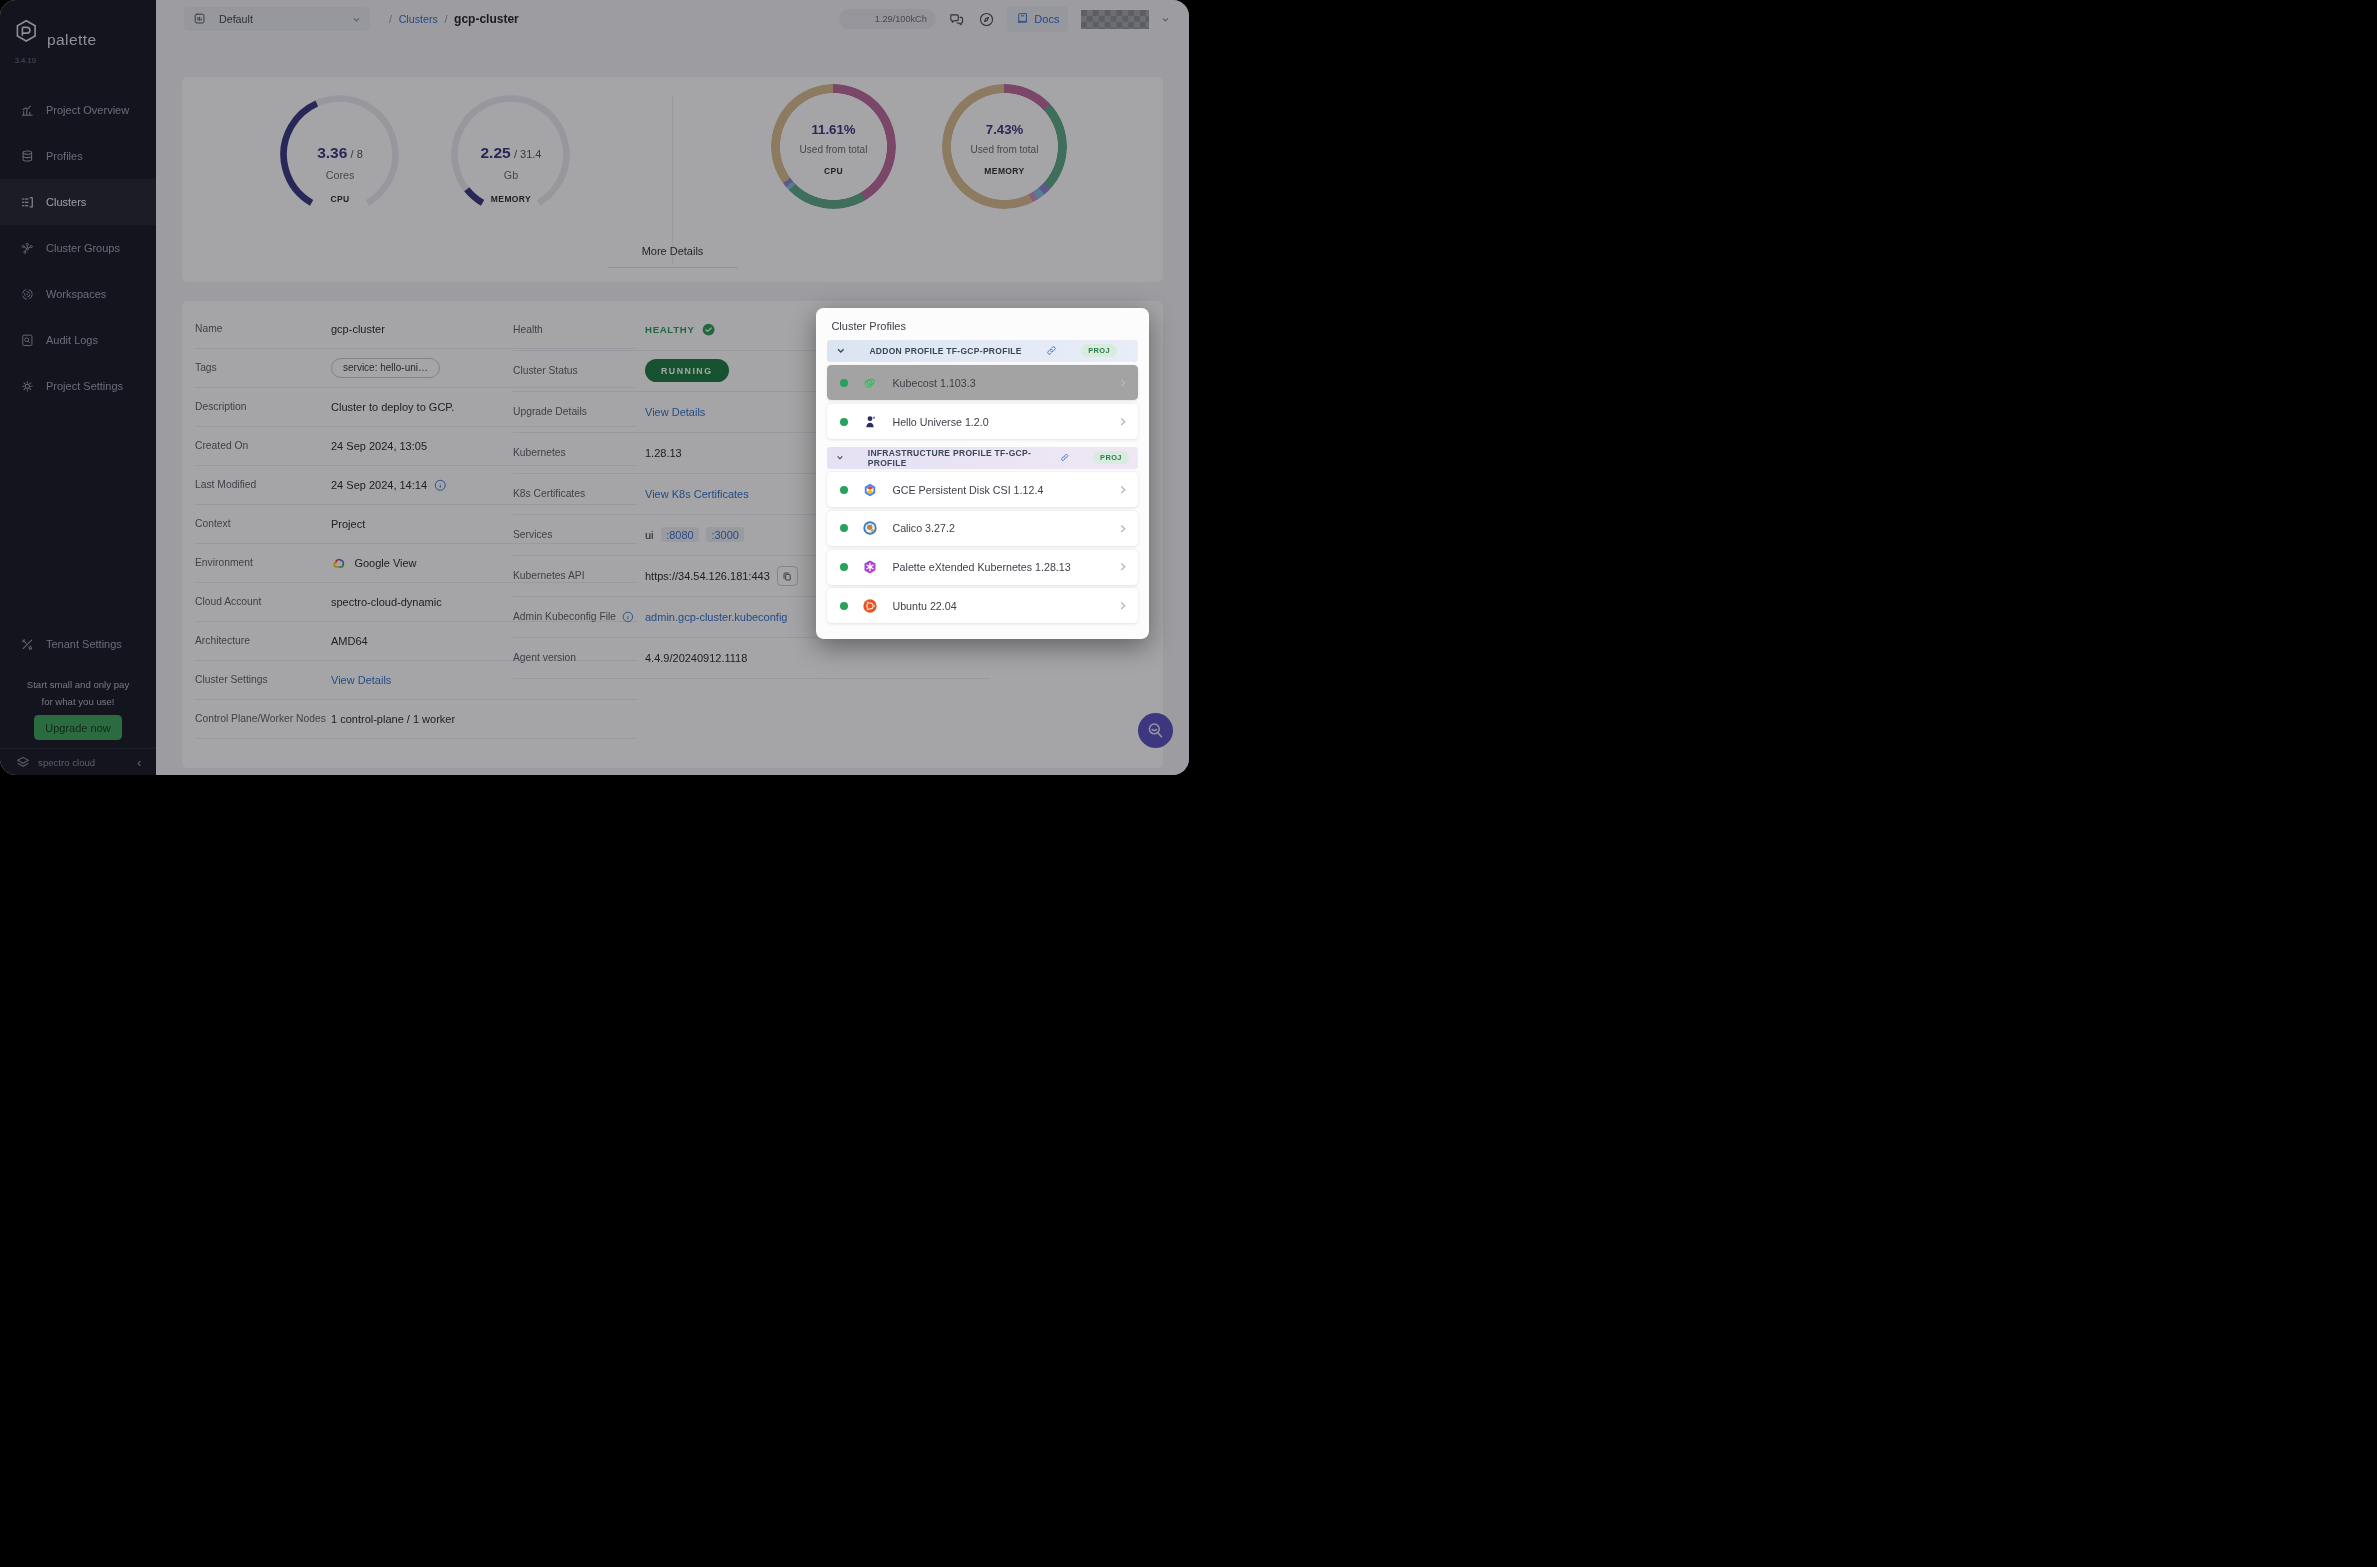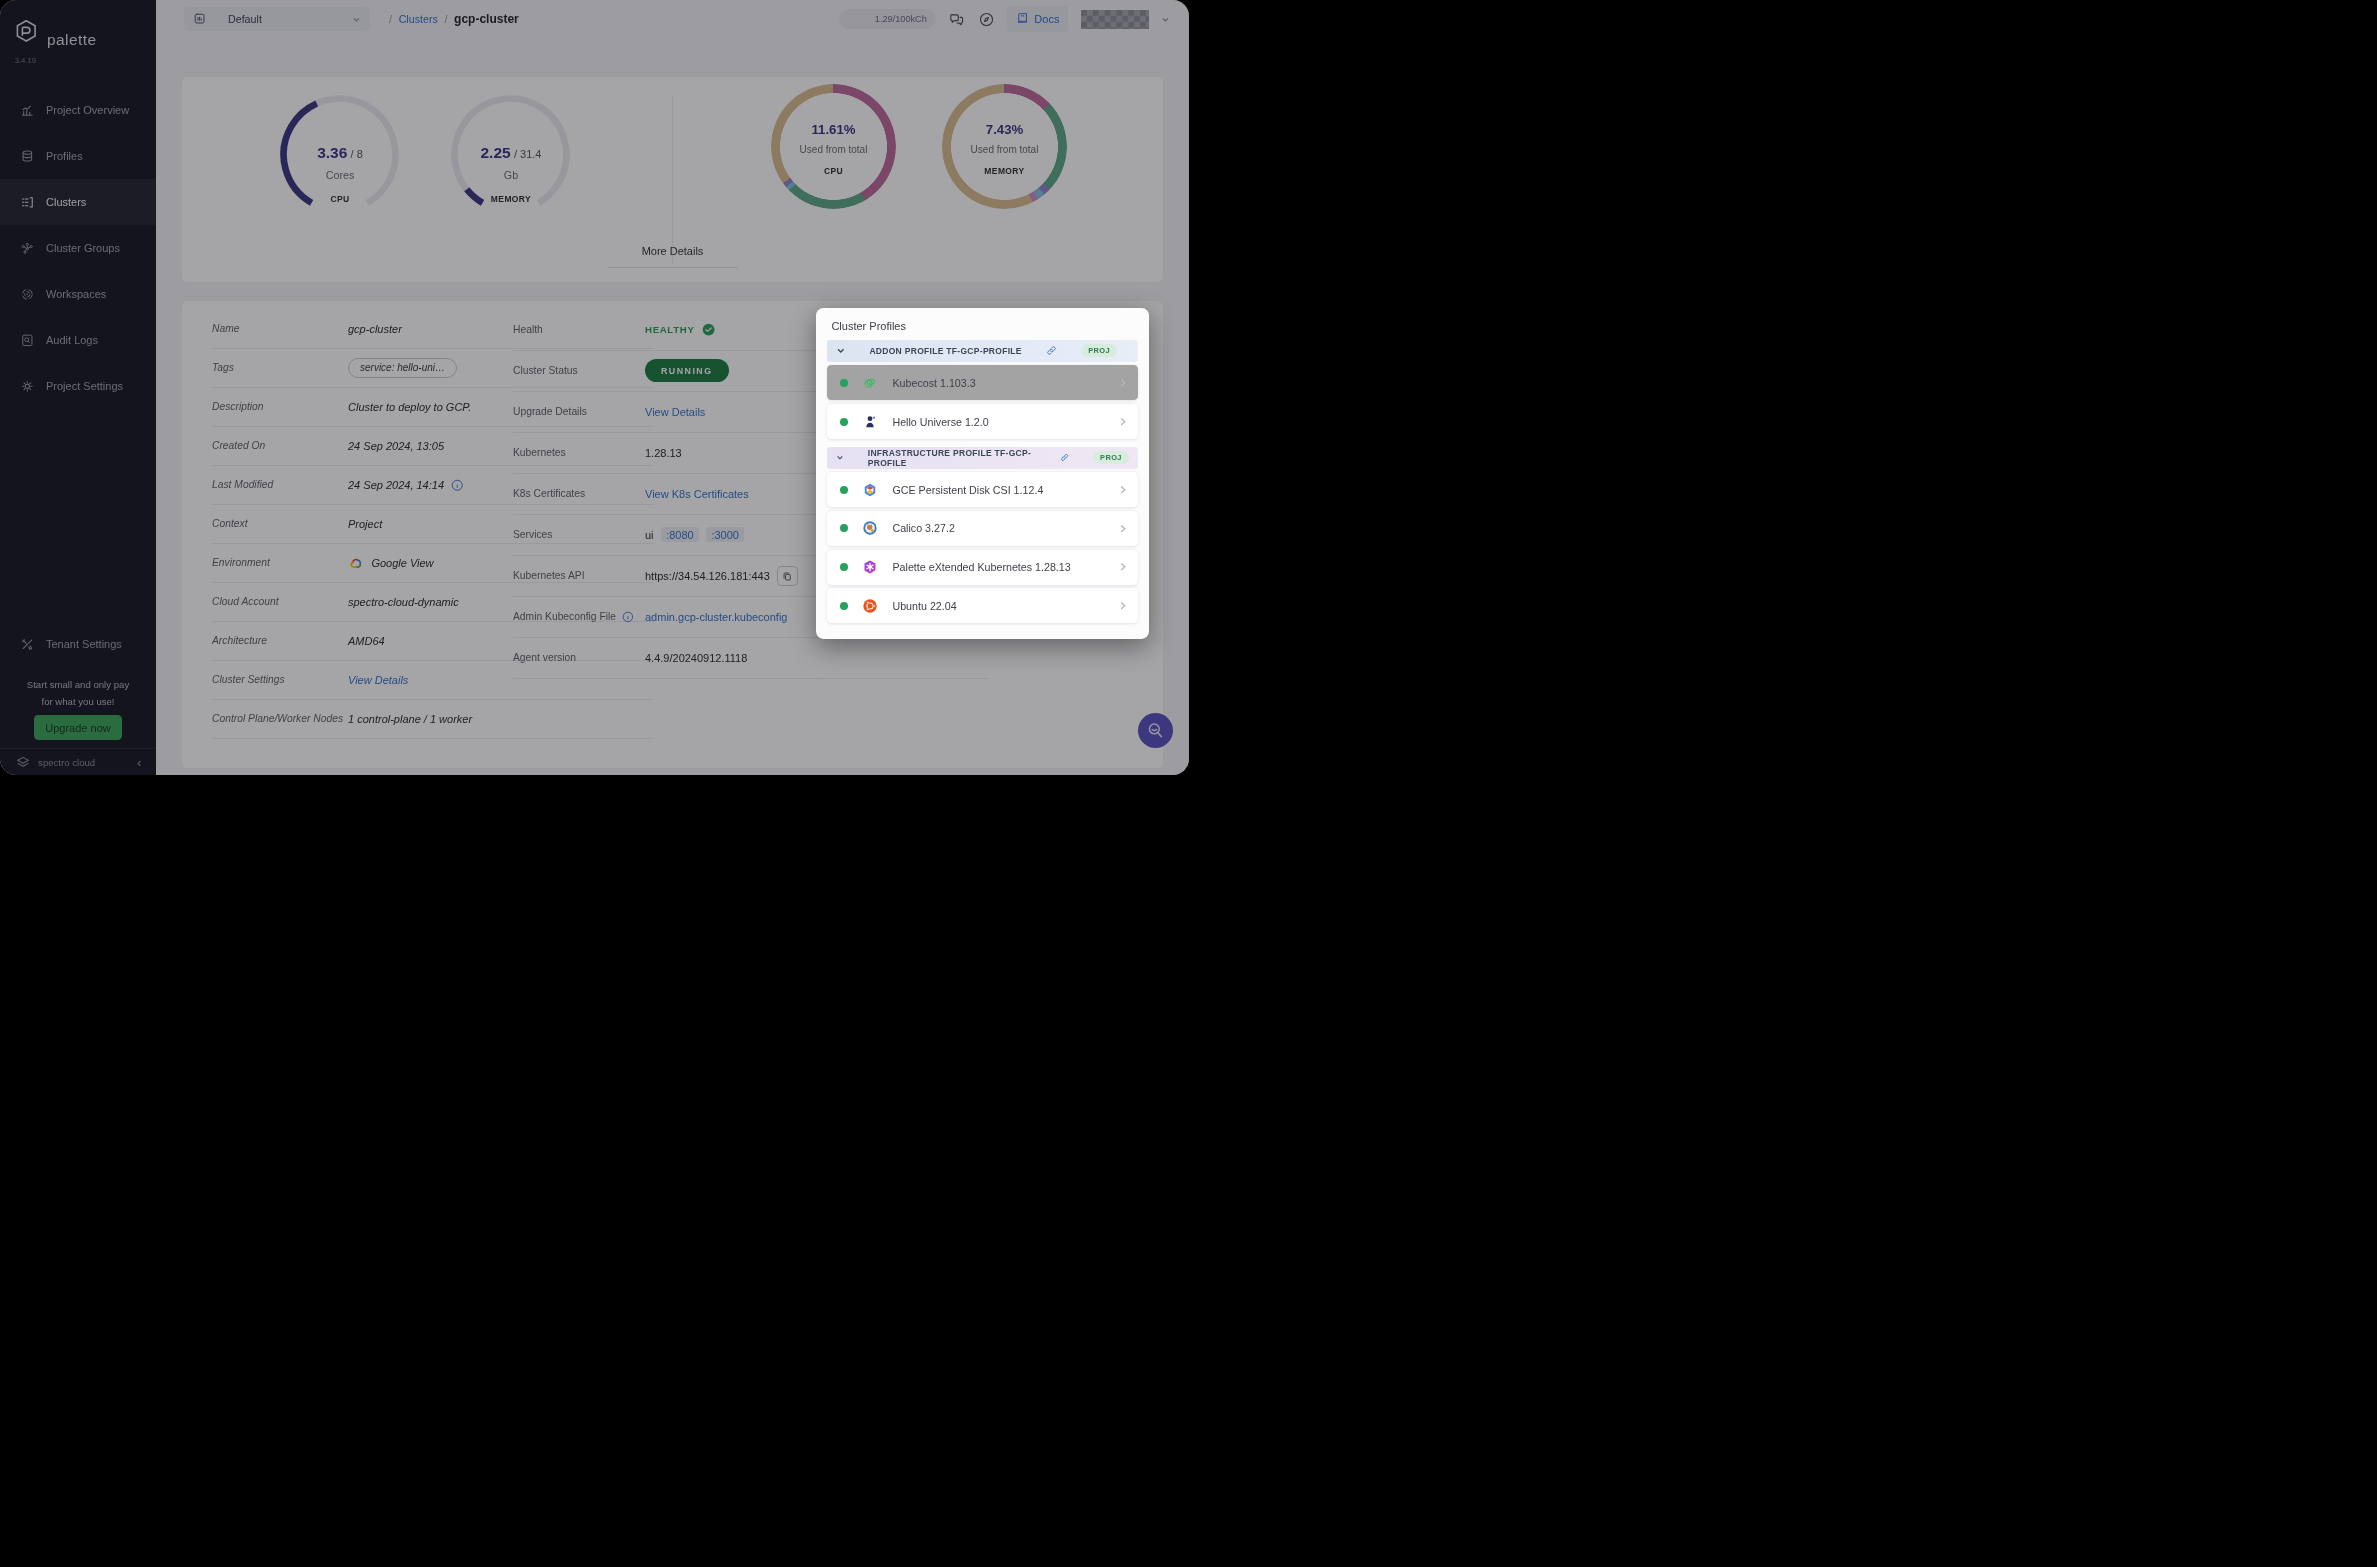--- a/index.html
+++ b/index.html
@@ -19,21 +19,21 @@
   .tenant { position:absolute; top:621px; width:100%; }
   .promo { position:absolute; top:676px; width:100%; text-align:center; color:#b6b6c4; font-size:9.6px; line-height:17px; padding:0 10.3px; }
   .upgrade-btn { position:absolute; top:715px; left:34px; width:88px; height:25px; background:#3fa45c; color:#14391f; font-size:11px; border:none; border-radius:4.4px; font-family:inherit; cursor:pointer; }
   .side-footer { position:absolute; top:748px; left:0; width:100%; height:27px; border-top:0.7px solid #2a2a38; display:flex; align-items:center; padding:0 14.7px 0 14.7px; gap:7.4px; }
   .brand-text { color:#8f8f9f; font-size:9.6px; flex:1; }
   .collapse { color:#9a9aa8; font-size:13.2px; cursor:pointer; }
 
   
   .main { position:absolute; left:156px; top:0; right:0; height:100%; }
   .hdr { position:relative; height:38px; display:flex; align-items:center; padding:0 19px 0 28px; }
-  .proj-select { width:186px; height:24px; background:#e9ebf0; border-radius:4.4px; display:flex; align-items:center; gap:22px; padding:0 8.8px; cursor:pointer; }
+  .proj-select { width:186px; height:24px; background:#e9ebf0; border-radius:4.4px; display:flex; align-items:center; gap:13px; padding:0 8.8px; cursor:pointer; }
   .proj-select .lbl { font-size:10.7px; color:#3f3f49; flex:1; }
   .crumbs { display:flex; align-items:center; gap:6.6px; margin-left:19px; }
   .crumb-sep { color:#9a9aa4; font-size:11px; }
   .crumb-link { color:#3571c9; font-size:10.7px; cursor:pointer; }
   .crumb-cur { color:#26262e; font-size:12px; font-weight:bold; }
   .hdr-right { margin-left:auto; display:flex; align-items:center; gap:12.5px; }
   .usage-pill { width:97px; height:20px; background:#e6e6ec; border-radius:10.3px; display:flex; align-items:center; justify-content:flex-end; padding-right:8.8px; color:#6e6e7a; font-size:9.2px; }
   .hicon { color:#4b4b55; display:flex; cursor:pointer; }
   .docs-tile { height:26.5px; padding:0 8.8px; background:#e7eaf1; border-radius:4.4px; display:flex; align-items:center; gap:5.2px; color:#2e6fd0; font-size:11px; cursor:pointer; }
   .pixel-user { width:68px; height:19px; cursor:pointer;
@@ -60,21 +60,21 @@
   .gval { font-size:15.5px; font-weight:bold; color:#3c3883; }
   .gtotal { font-size:11px; color:#55555f; font-weight:normal; }
   .gunit { font-size:10.7px; color:#6a6a75; }
   .gcap { font-size:8.5px; font-weight:bold; color:#2e2e36; letter-spacing:0.4px; }
   .rpct { font-size:13.2px; font-weight:bold; color:#3c3883; }
   .rsub { font-size:10px; color:#6a6a75; }
   .more-details { position:absolute; left:50%; transform:translateX(-50%); top:168px; width:130px; text-align:center; font-size:11px; color:#33333c; padding-bottom:9.6px; border-bottom:1.5px solid #e2e2e9; background:none; border-top:none; border-left:none; border-right:none; cursor:pointer; font-family:inherit; }
 
   .details-card { left:182px; top:301px; width:981px; height:467px; padding-top:8.8px; }
   .dcol { position:absolute; top:8.8px; }
-  .dcol-left { left:30px; width:442px;font-style:italic; }
+  .dcol-left { left:13px; width:442px; }
   .dcol-right { left:331px; width:477px; }
   .drow { display:flex; align-items:center; border-bottom:0.7px solid #ededf2; }
   .dcol-left .drow { height:39px; }
   .dcol-right .drow { height:41px; }
   .dlabel { width:136px; flex:none; font-size:10.3px; color:#5f5f6a; display:flex; align-items:center; gap:5.9px; }
   .dcol-right .dlabel { width:132px; }
   .dval { font-size:11px; color:#2b2b33; display:flex; align-items:center; gap:7.4px; }
   .link { color:#3571c9; cursor:pointer; }
   .tag-pill { border:0.7px solid #c9c9d3; border-radius:11.8px; padding:3.7px 11px; font-size:10px; color:#3a3a42; }
   .health-txt { color:#2f9e5f; font-weight:bold; font-size:9.6px; letter-spacing:0.7px; }

